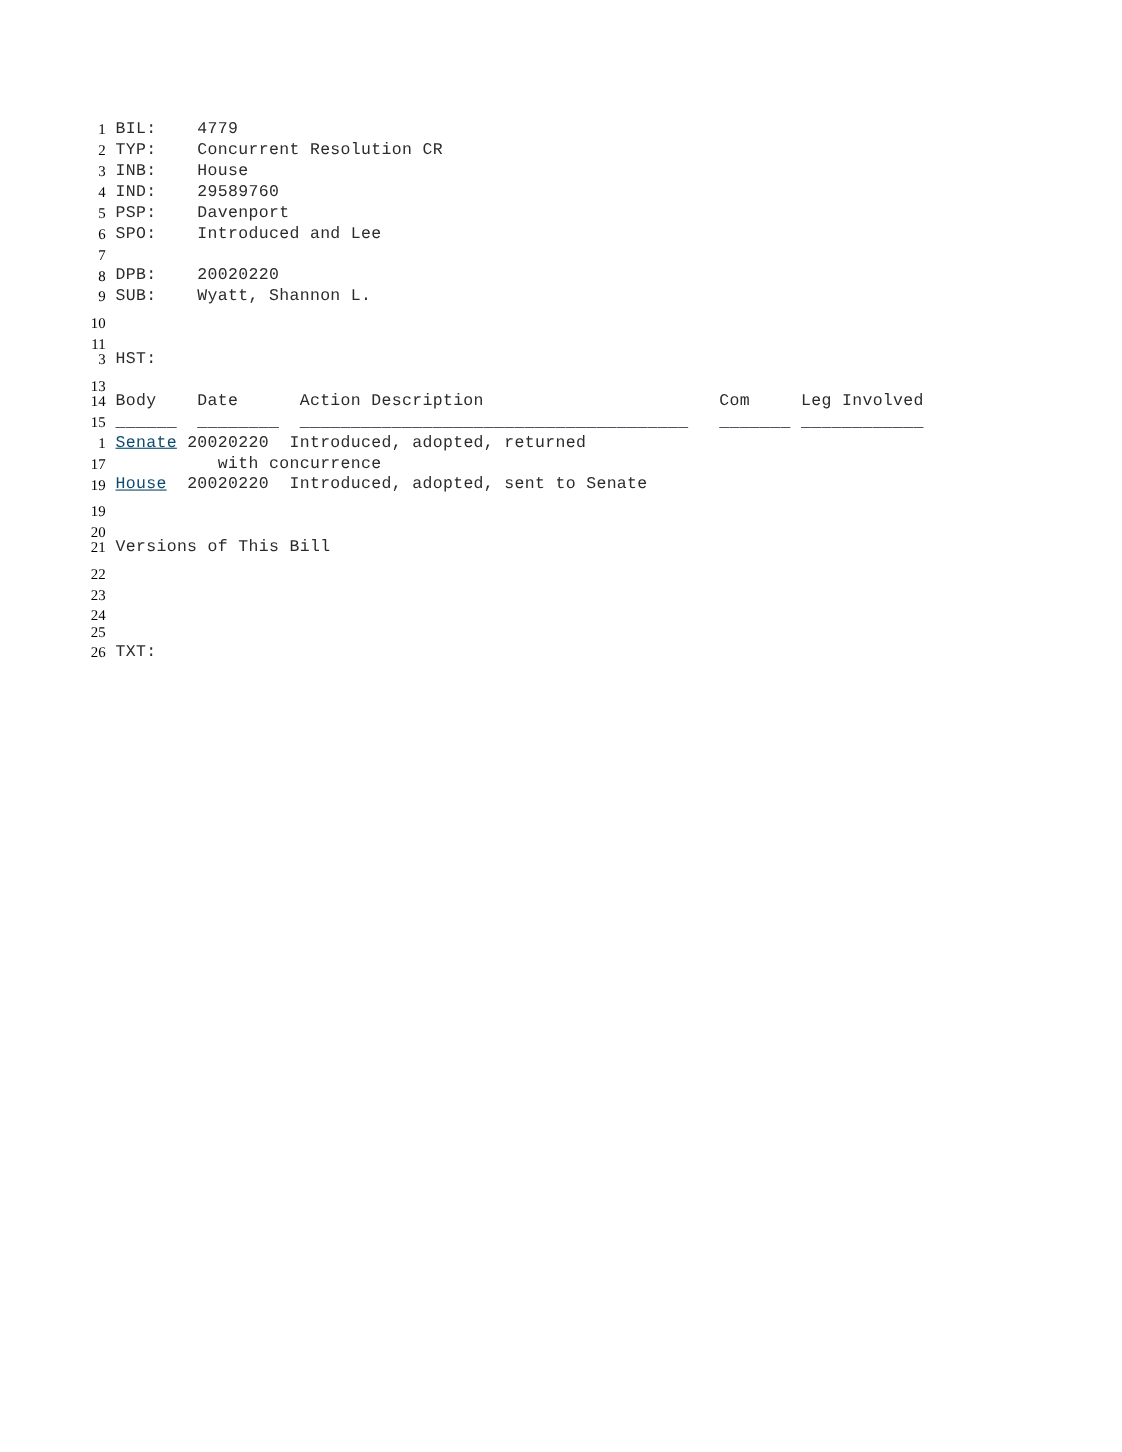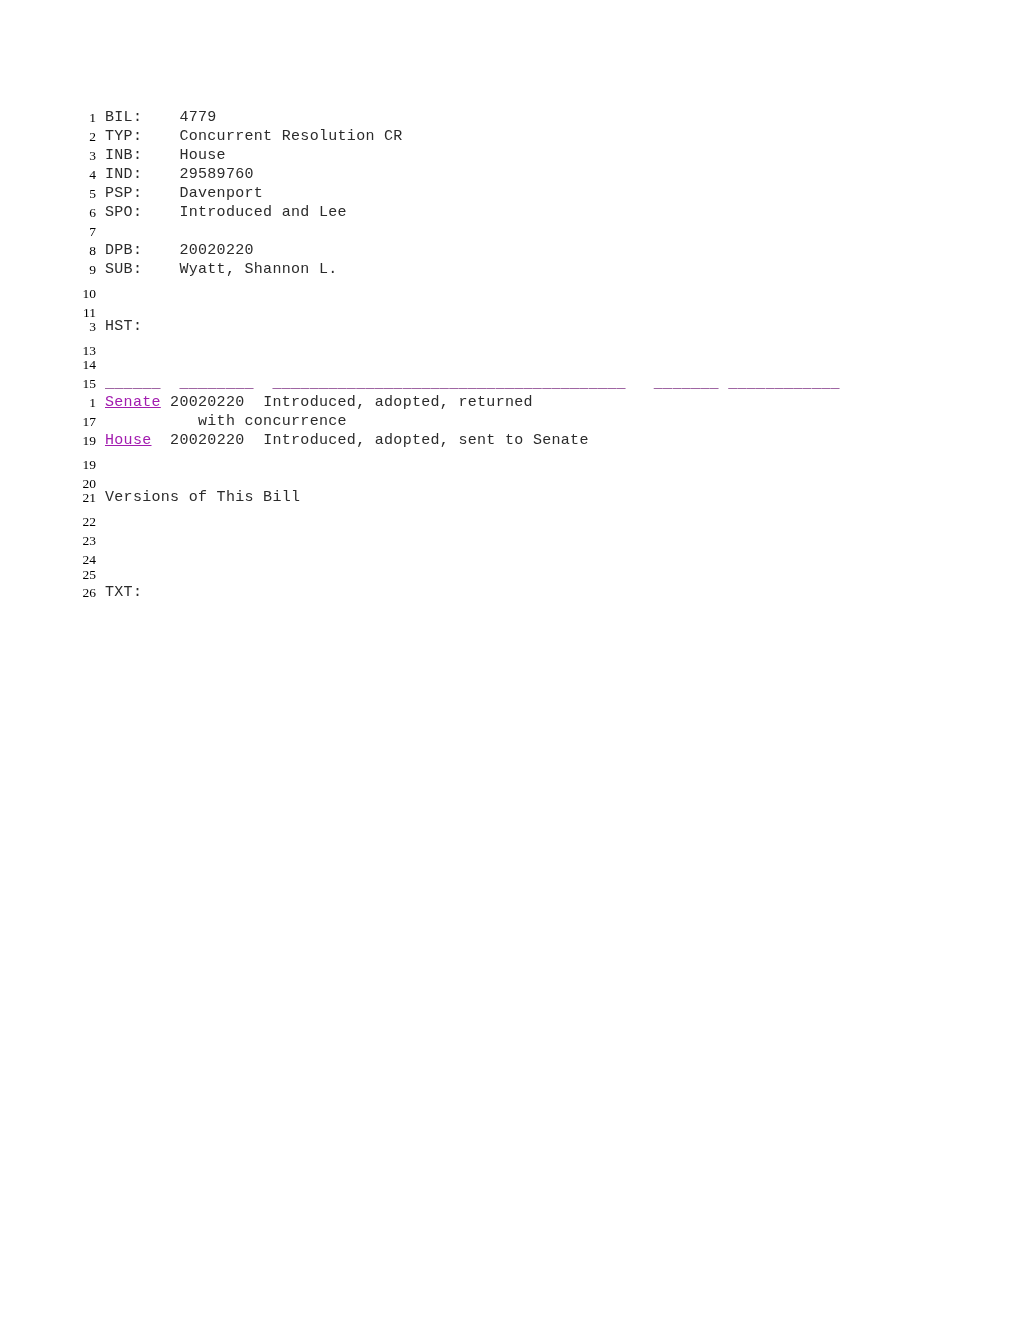--- a/index.html
+++ b/index.html
@@ -42,27 +42,27 @@
     left: 105px;
     font-family: "Liberation Mono", "DejaVu Sans Mono", monospace;
     font-size: 15px;
     line-height: 16px;
     letter-spacing: 0.30px;
     color: #2b2b2b;
     white-space: pre;
   }
 
   .row.rule {
-    color: #701a75;
+    color: #0f172a;
     letter-spacing: 0.30px;
   }
 
   
   .row a.link {
-    color: #a21caf;
+    color: #0c4a6e;
     text-decoration: underline;
     cursor: pointer;
   }
 </style>
 </head>
 <body>
 
 <div id="page">
 
   <div class="lineno" style="top:110px">1</div>
@@ -96,20 +96,21 @@
   <div class="row" style="top:129px">TYP:    Concurrent Resolution CR</div>
   <div class="row" style="top:148px">INB:    House</div>
   <div class="row" style="top:167px">IND:    29589760</div>
   <div class="row" style="top:186px">PSP:    Davenport</div>
   <div class="row" style="top:205px">SPO:    Introduced and Lee</div>
   <div class="row" style="top:243px">DPB:    20020220</div>
   <div class="row" style="top:262px">SUB:    Wyatt, Shannon L.</div>
 
   <div class="row" style="top:319px">HST:</div>
 
+  <div class="row" style="top:357px">Body    Date      Action Description                       Com     Leg Involved</div>
   <div class="row rule" style="top:376px">______  ________  ______________________________________   _______ ____________</div>
 
   <div class="row" style="top:395px"><a class="link" href="#">Senate</a><span> 20020220  Introduced, adopted, returned</span></div>
   <div class="row" style="top:414px">          with concurrence</div>
 
   <div class="row" style="top:433px"><a class="link" href="#">House</a><span>  20020220  Introduced, adopted, sent to Senate</span></div>
 
   <div class="row" style="top:490px">Versions of This Bill</div>
 
   <div class="row" style="top:585px">TXT:</div>

